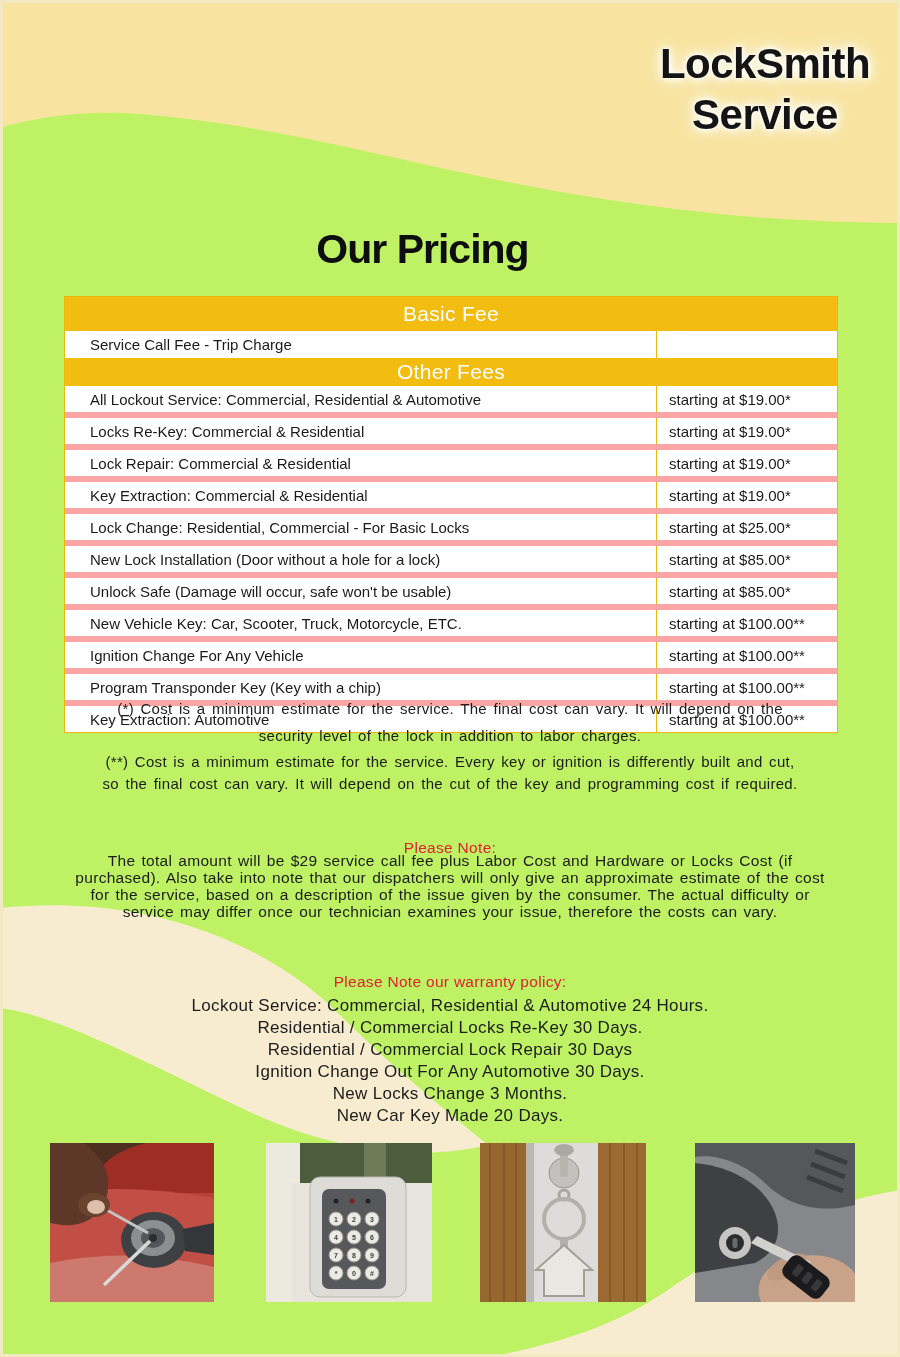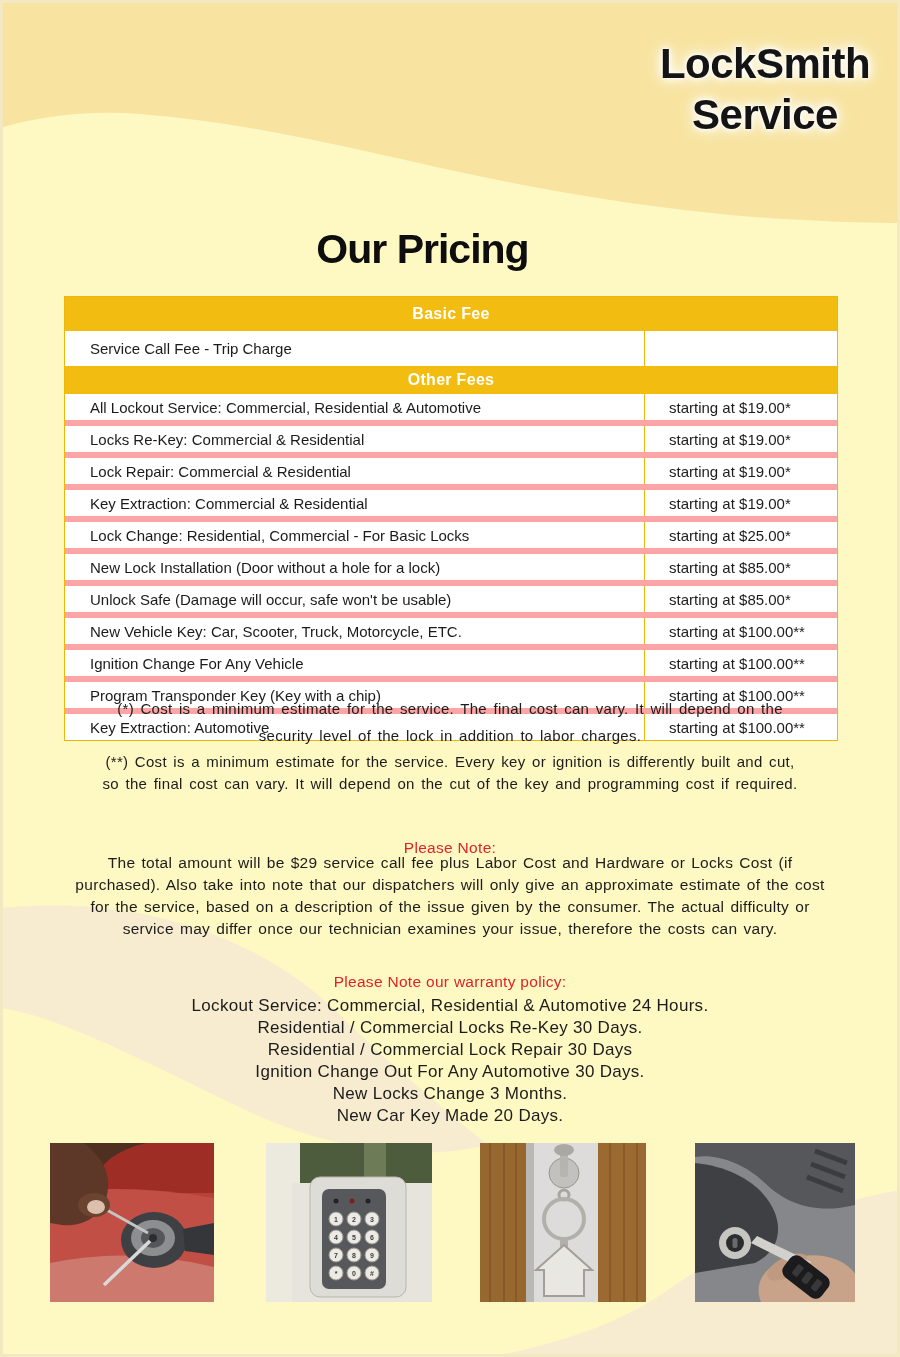--- a/index.html
+++ b/index.html
@@ -1,17 +1,17 @@
 <!DOCTYPE html>
 <html><head>
 <meta charset="utf-8">
 <style>
   html,body{margin:0;padding:0;background:#ffffff;}
   .page{
-    position:relative;width:900px;height:1357px;background:#fef9c3;
+    position:relative;width:900px;height:1357px;background:#bef264;
     overflow:hidden;font-family:"Liberation Sans",sans-serif;color:#1c1c1c;
   }
   .page::after{
     content:"";position:absolute;inset:0;border:3px solid #f2e8c2;
     pointer-events:none;z-index:50;
   }
   svg{display:block;}
 
   
   .wave{position:absolute;top:0;left:0;z-index:0;}
@@ -26,36 +26,36 @@
     text-align:center;font-size:41px;font-weight:bold;color:#0e0e0e;
     letter-spacing:-1px;
   }
 
   
   .ptable{
     position:absolute;top:296px;left:64px;width:772px;z-index:2;
     border:1px solid #ecb70d;background:#fff;font-size:15px;
   }
   .t-head{
-    background:#F2BC10;color:#ffffff;font-weight:bold;font-size:16px;
+    background:#F2BC10;color:#ffffff;font-weight:normal;font-size:21px;
     text-align:center;height:34px;display:flex;align-items:center;justify-content:center;
     letter-spacing:0.3px;
   }
   .t-head.small{height:28px;}
   .t-row{display:flex;border-top:6px solid #fca5a5;height:26px;align-items:stretch;}
-  .t-row.tall{height:35px;}
+  .t-row.tall{height:27px;}
   .t-row .svc{flex:1;display:flex;align-items:center;padding-left:25px;color:#1b1b1b;}
-  .t-row .price{width:168px;display:flex;align-items:center;border-left:1px solid #ecb70d;padding-left:24px;color:#1b1b1b;}
+  .t-row .price{width:168px;display:flex;align-items:center;border-left:1px solid #ecb70d;padding-left:12px;color:#1b1b1b;}
 
   
   .centered{ text-align:center; }
   .fn1{position:absolute;top:695px;left:110px;width:680px;z-index:2;font-size:15px;line-height:27px;letter-spacing:0.3px;word-spacing:2px;}
   .fn2{position:absolute;top:751px;left:95px;width:710px;z-index:2;font-size:15px;line-height:22px;letter-spacing:0.3px;word-spacing:2px;}
   .note-title{position:absolute;top:831px;left:0;width:900px;z-index:2;font-size:15.5px;color:#DF222D;letter-spacing:0.3px;margin-top:8px;}
-  .note-body{position:absolute;top:852px;left:63px;width:774px;z-index:2;font-size:15.5px;line-height:22px;letter-spacing:0.3px;word-spacing:1.5px;}
+  .note-body{position:absolute;top:852px;left:63px;width:774px;z-index:2;font-size:15.5px;line-height:17px;letter-spacing:0.3px;word-spacing:1.5px;}
   .warranty-title{position:absolute;top:973px;left:0;width:900px;z-index:2;font-size:15.5px;color:#DF222D;letter-spacing:0.3px;}
   .warranty-list{position:absolute;top:995px;left:0;width:900px;z-index:2;font-size:17px;line-height:22px;letter-spacing:0.3px;}
 
   
   .blob-left{position:absolute;top:900px;left:0;z-index:1;}
   .blob-right{position:absolute;top:1185px;left:480px;z-index:0;}
 
   
   .photo{position:absolute;top:1143px;height:159px;z-index:2;}
   .photo svg{width:100%;height:100%;}

